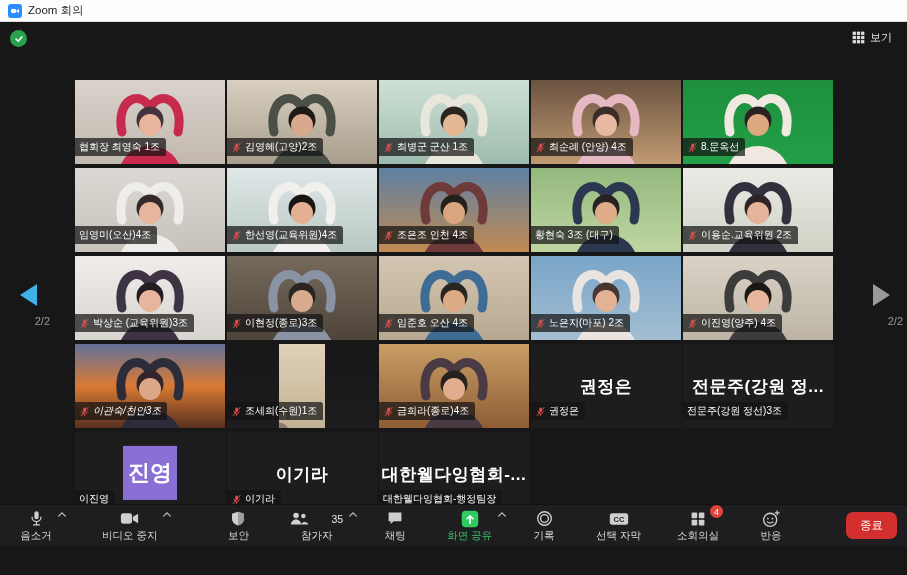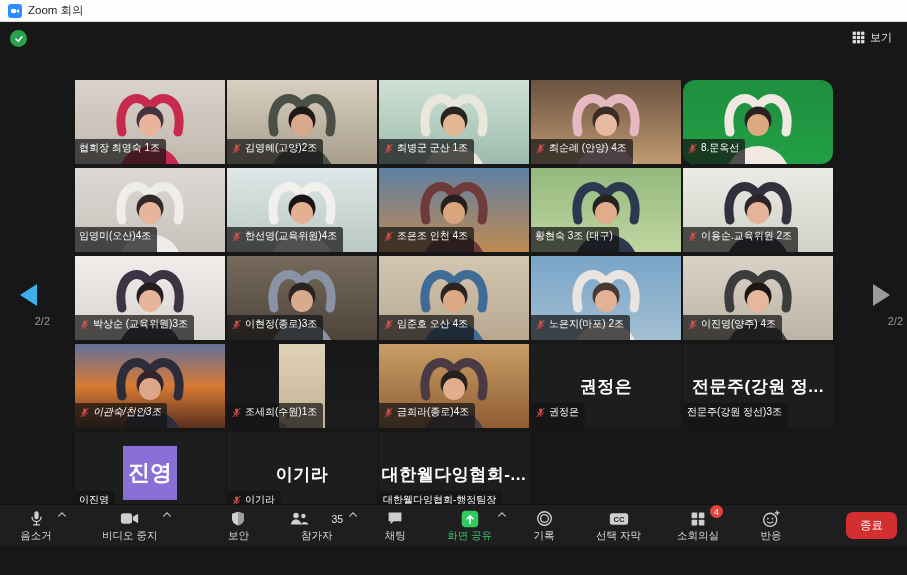--- a/index.html
+++ b/index.html
@@ -22,22 +22,22 @@
               padding:3px 7px; border-radius:4px; cursor:pointer; }
   .view-btn span { font-size:11px; color:#e6e6e6; }
 
   
   #grid { position:absolute; left:75px; top:58px; width:758px;
           display:grid; grid-template-columns:repeat(5,150px); grid-auto-rows:84px; gap:4px 2px; }
   .tile { position:relative; overflow:hidden; background:#1d1d1d; }
   .tile .person-svg { position:absolute; left:0; bottom:0; width:100%; height:100%; }
   .pillar { position:absolute; left:50%; top:0; transform:translateX(-50%); width:46px; height:100%; overflow:hidden; }
   .pillar svg { position:absolute; left:50%; bottom:0; transform:translateX(-50%); width:110px; height:84px; }
-  .name-tag { position:absolute; left:0; bottom:0; max-width:96%; display:flex; align-items:center; gap:3px;
-              background:rgba(20,20,20,.72); padding:2px 6px 9px 4px; border-radius:0 3px 0 0; }
+  .name-tag { position:absolute; left:0; bottom:8px; max-width:96%; display:flex; align-items:center; gap:3px;
+              background:rgba(20,20,20,.72); padding:2px 6px 2px 4px; border-radius:0 3px 0 0; }
   .name-tag .nm { font-size:10px; color:#fff; white-space:nowrap; overflow:hidden; text-overflow:ellipsis; }
   .big-name { position:absolute; inset:0; display:flex; align-items:center; justify-content:center;
               font-size:17px; font-weight:bold; color:#fff; letter-spacing:.5px; }
   .avatar-box { position:absolute; left:50%; top:50%; transform:translate(-50%,-52%); width:54px; height:54px;
                 display:flex; align-items:center; justify-content:center; font-size:22px; font-weight:bold; color:#fff; }
 
   
   .pager { position:absolute; width:44px; text-align:center; }
   .pager .tri { margin:0 auto; width:0; height:0; cursor:pointer; }
   .pager.left { left:6px; top:262px; }
@@ -158,21 +158,21 @@
   </svg>
           <div class="name-tag">
             <svg width="11" height="11" viewBox="0 0 20 20">
     <rect x="7.8" y="2.5" width="4.6" height="9" rx="2.3" fill="#e05252"></rect>
     <path d="M5.3 9.5 a4.8 4.8 0 0 0 9.6 0 M10.1 14.3 v3.2" stroke="#e05252" stroke-width="1.5" fill="none" stroke-linecap="round"></path>
     <path d="M4 17.5 L16.5 2.5" stroke="#e05252" stroke-width="1.8" stroke-linecap="round"></path>
   </svg>
             <span class="nm">최순례 (안양) 4조</span>
           </div>
         </div>
-        <div class="tile" style="background: linear-gradient(rgb(30, 143, 62), rgb(35, 160, 71)); border-radius: 12px;">
+        <div class="tile" style="background: linear-gradient(rgb(30, 143, 62), rgb(35, 160, 71));">
           <svg class="person-svg" viewBox="0 0 150 84" preserveAspectRatio="xMidYMax meet">
     <path d="M47 52 C40 18 67 9 75 29 C83 9 110 18 103 52" fill="none" stroke="#efe9e2" stroke-width="9" stroke-linecap="round"></path>
     <circle cx="75" cy="40" r="13.5" fill="#2b2220"></circle>
     <circle cx="75" cy="45" r="11" fill="#dca87e"></circle>
     <ellipse cx="75" cy="94" rx="31" ry="28" fill="#efe9e2"></ellipse>
   </svg>
           <div class="name-tag">
             <svg width="11" height="11" viewBox="0 0 20 20">
     <rect x="7.8" y="2.5" width="4.6" height="9" rx="2.3" fill="#e05252"></rect>
     <path d="M5.3 9.5 a4.8 4.8 0 0 0 9.6 0 M10.1 14.3 v3.2" stroke="#e05252" stroke-width="1.5" fill="none" stroke-linecap="round"></path>

